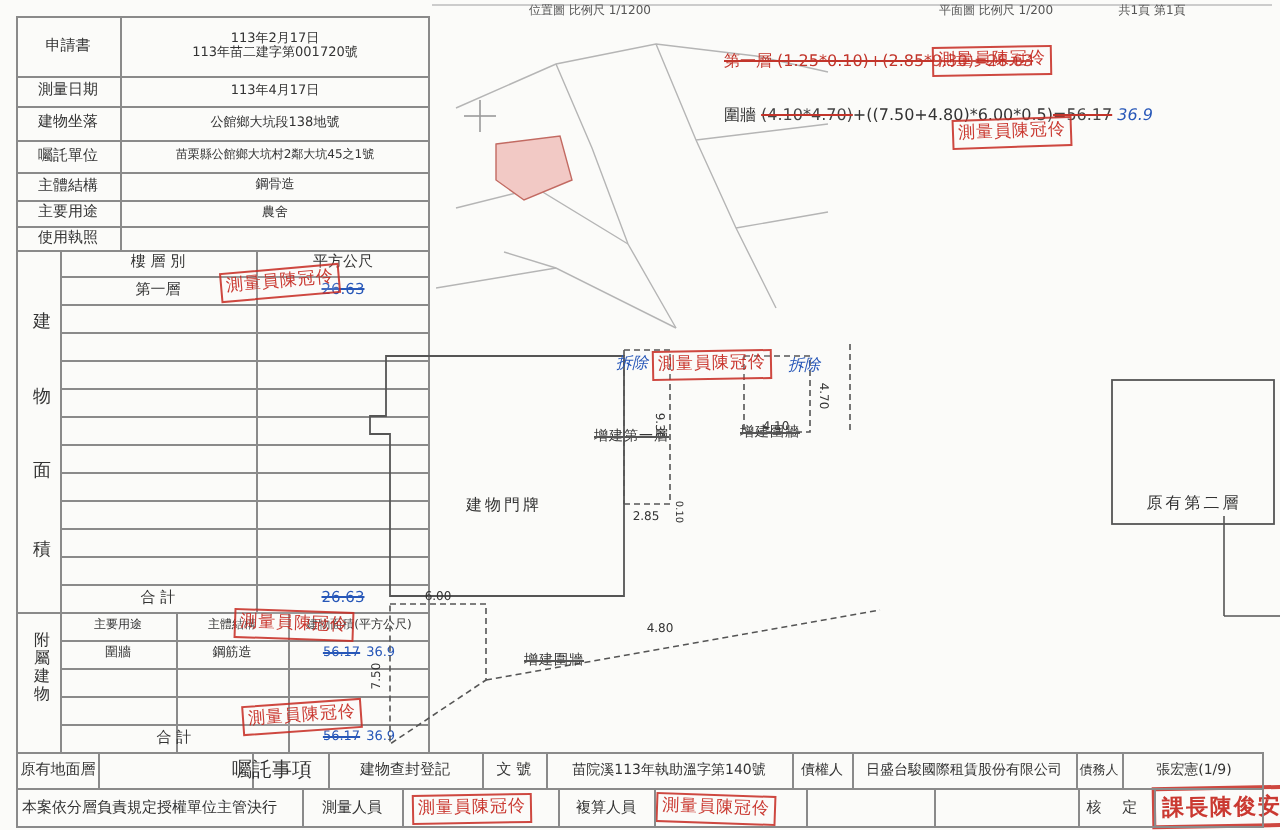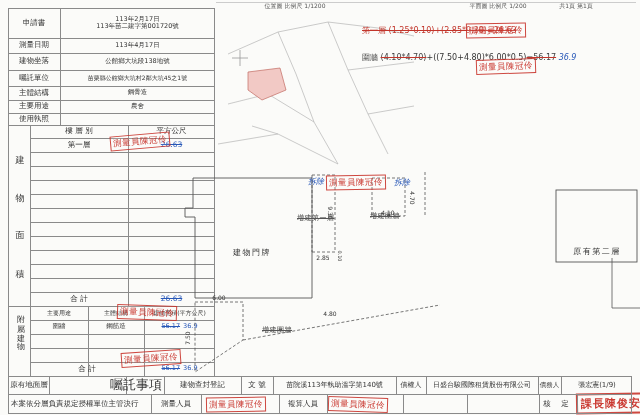--- a/index.html
+++ b/index.html
@@ -205,21 +205,21 @@
     <div class="vl" style="left:40px;top:0;height:17px;"></div>
     <div class="vl" style="left:117px;top:0;height:17px;"></div>
     <div class="vl" style="left:155px;top:0;height:17px;"></div>
     <div class="vl" style="left:232px;top:0;height:17px;"></div>
     <div class="vl" style="left:264px;top:0;height:17px;"></div>
     <div class="vl" style="left:387px;top:0;height:17px;"></div>
     <div class="vl" style="left:417px;top:0;height:17px;"></div>
     <div class="vl" style="left:529px;top:0;height:17px;"></div>
     <div class="vl" style="left:552px;top:0;height:17px;"></div>
     <div class="cell" style="left:0;top:0;width:40px;height:17px;">原有地面層</div>
-    <div class="cell" style="left:108px;top:0;width:38px;height:17px;font-size:13px;">囑託事項</div>
+    <div class="cell" style="left:108px;top:0;width:38px;height:17px;font-size:10px;">囑託事項</div>
     <div class="cell" style="left:155px;top:0;width:77px;height:17px;">建物查封登記</div>
     <div class="cell" style="left:232px;top:0;width:32px;height:17px;">文 號</div>
     <div class="cell" style="left:264px;top:0;width:123px;height:17px;font-size:7px;">苗院溪113年執助溫字第140號</div>
     <div class="cell" style="left:387px;top:0;width:30px;height:17px;font-size:7px;">債權人</div>
     <div class="cell" style="left:417px;top:0;width:112px;height:17px;font-size:7px;">日盛台駿國際租賃股份有限公司</div>
     <div class="cell" style="left:529px;top:0;width:23px;height:17px;font-size:6.5px;">債務人</div>
     <div class="cell" style="left:552px;top:0;width:72px;height:17px;font-size:7px;">張宏憲(1/9)</div>
   </div>
 
   <div style="position:absolute;left:8px;top:395px;width:624px;height:19px;border:1px solid #8a8a8a;border-top:none;box-sizing:border-box;">

